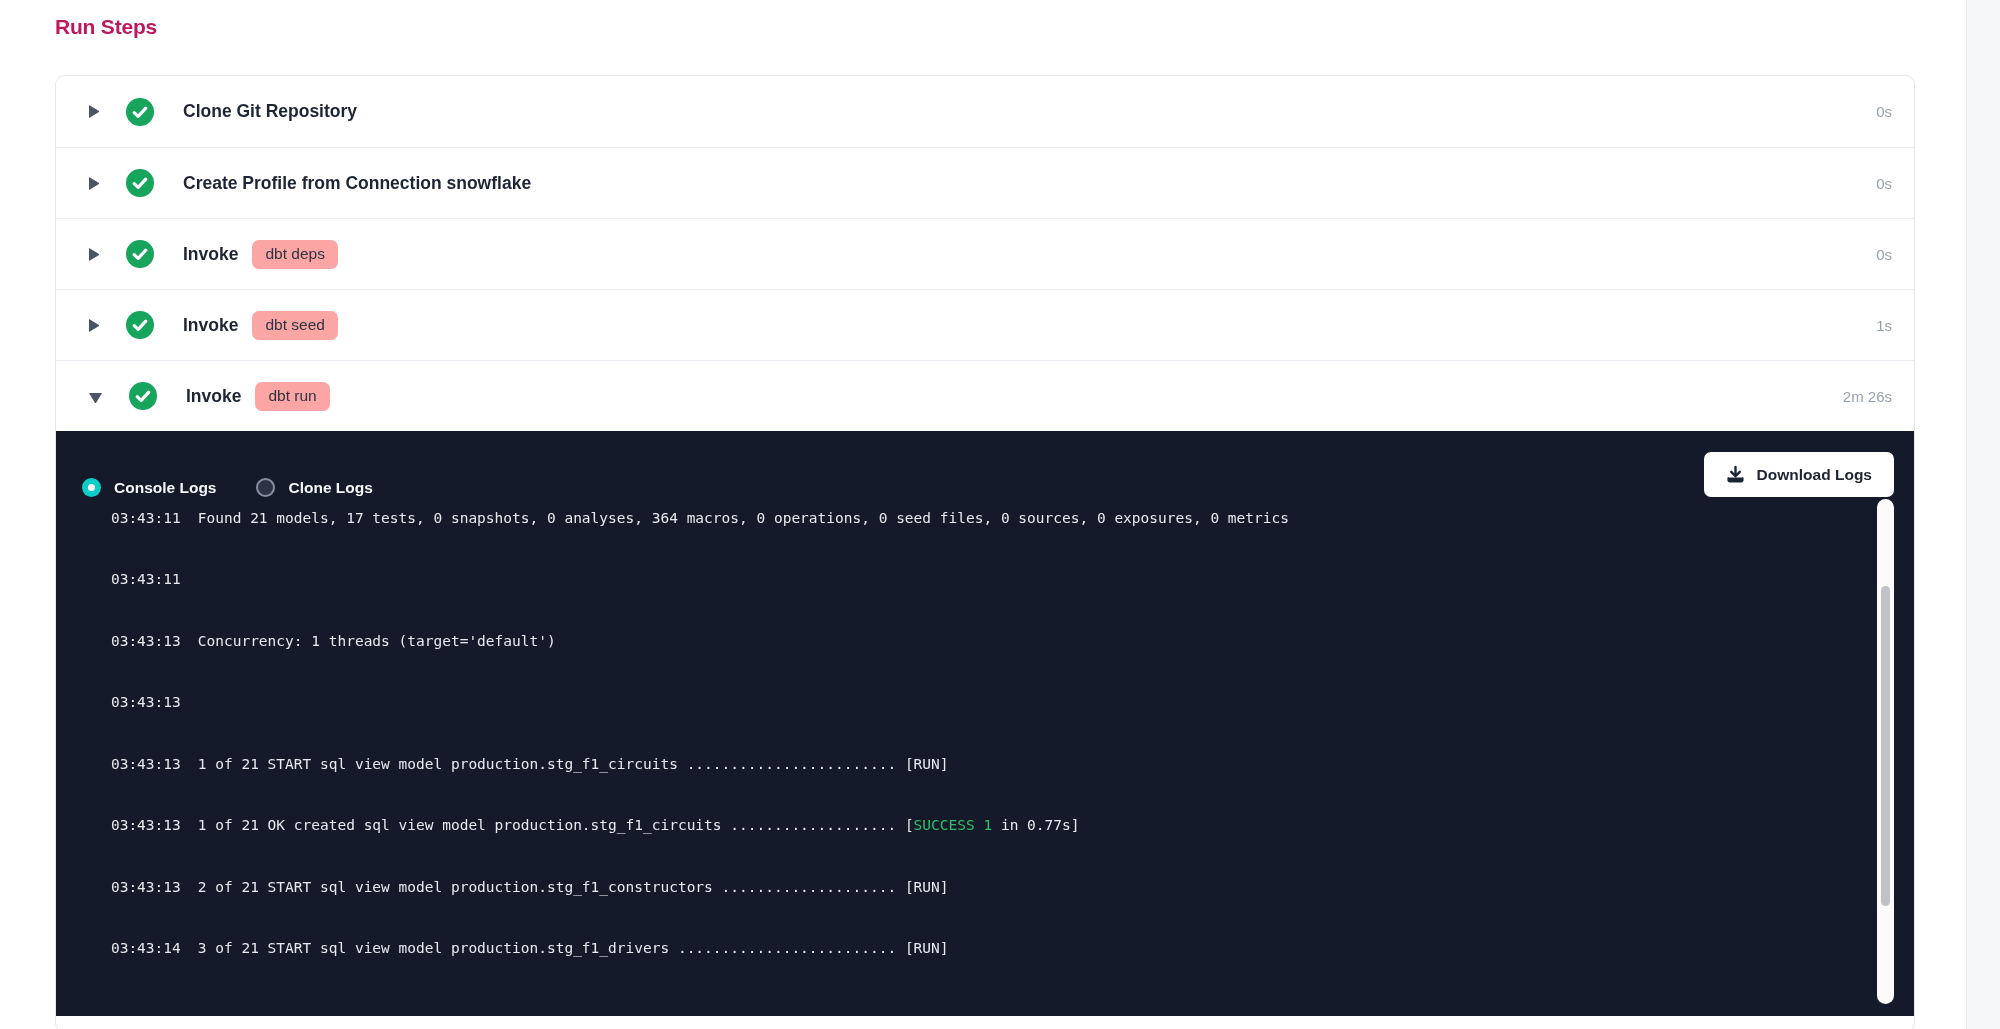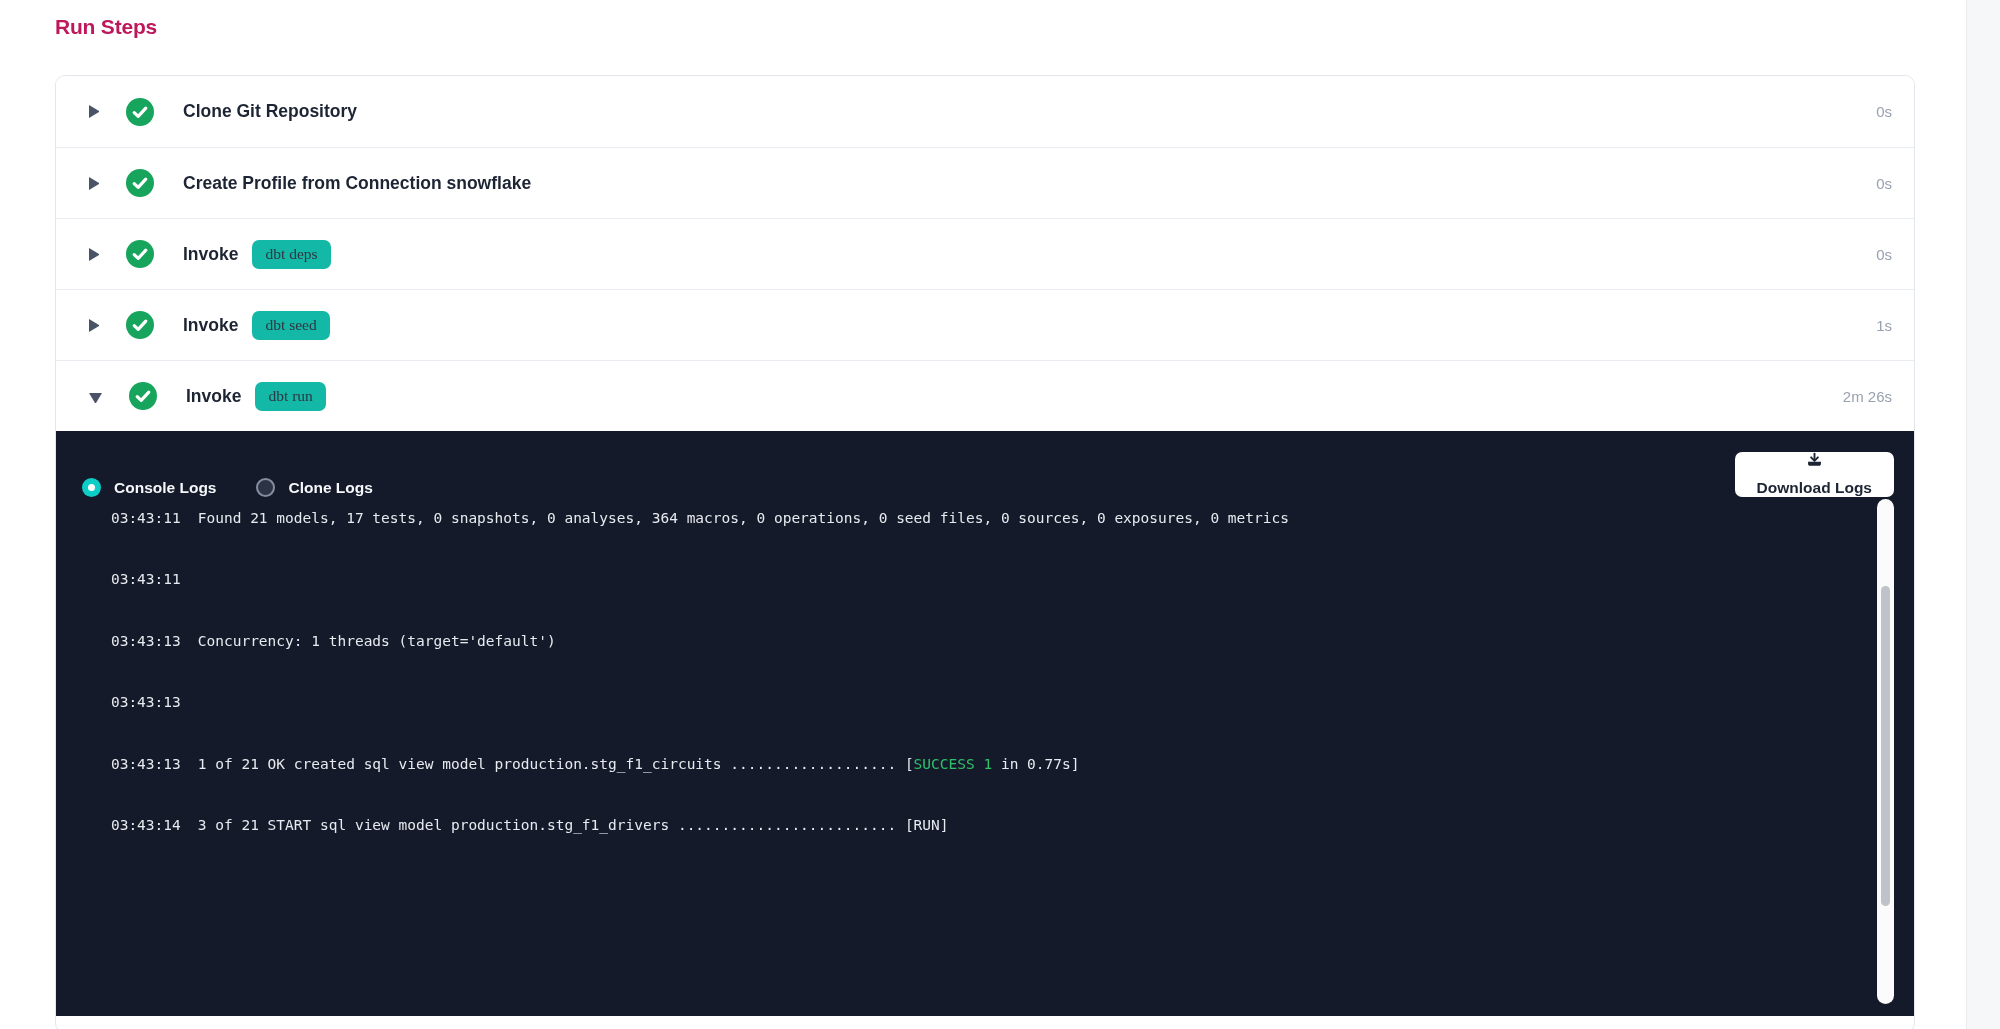--- a/index.html
+++ b/index.html
@@ -43,23 +43,23 @@
     border-top: 10px solid #4a5467; border-bottom: none;
   }
   .status-icon {
     width: 28px; height: 28px; margin-left: 27px; flex: 0 0 auto;
     display: flex; align-items: center; justify-content: center;
   }
   .step-label {
     margin-left: 29px; font-size: 17.5px; font-weight: 700; color: #1d2534;
   }
   .cmd-badge {
-    margin-left: 14px; background: #14b8a6; border-radius: 7px;
+    margin-left: 14px; background: #fca5a5; border-radius: 7px;
     padding: 5px 13px 6px 13px;
-    font-family: Liberation Serif, serif; font-size: 15.5px; color: #2e3542;
+    font-family: Liberation Sans, sans-serif; font-size: 15.5px; color: #2e3542;
   }
   .duration {
     margin-left: auto; margin-right: 22px; font-size: 15px; color: #98a1b0; text-align: center;
   }
   .log-panel {
     position: relative; height: 585px; background: #151a2b;
   }
   .panel-header {
     display: flex; align-items: flex-end; height: 66px; padding: 0 20px;
   }
@@ -74,21 +74,21 @@
     background: #2c3344; border: 2px solid #858e9e;
   }
   .radio-dot { width: 7px; height: 7px; border-radius: 50%; background: #ffffff; }
   .radio-item:not(.selected) .radio-dot { display: none; }
   .radio-label { margin-left: 13px; color: #f5f7f9; font-weight: 700; font-size: 15.5px; }
   .download-btn {
     margin-left: auto; height: 45px; padding: 0 22px;
     background: #ffffff; border: none; border-radius: 7px;
     display: flex; align-items: center; gap: 12px; cursor: pointer;
     font-family: "Liberation Sans", sans-serif;
-    font-size: 15.5px; font-weight: 600; color: #1d2534; flex-direction: column;
+    font-size: 15.5px; font-weight: 600; color: #1d2534;
   }
   .log-viewport {
     position: absolute; left: 0; right: 45px; top: 66px; bottom: 12px;
     overflow: hidden; padding-left: 20px;
   }
   .log-lines { margin-top: -10px; }
   .log-line {
     font-family: "DejaVu Sans Mono", monospace; font-size: 14.5px;
     line-height: 20.5px; color: #e7eaee; white-space: pre;
   }
@@ -213,25 +213,31 @@
   </div>
 
   <div class="log-line">
     <span class="lt">03:43:13</span><span class="lm">Concurrency: 1 threads (target='default')</span>
   </div>
 
   <div class="log-line">
     <span class="lt">03:43:13</span><span class="lm"></span>
   </div>
 
+  <div class="log-line">
+    <span class="lt">03:43:13</span><span class="lm">1 of 21 START sql view model production.stg_f1_circuits ........................ </span><span class="lb">[RUN]</span>
+  </div>
 
   <div class="log-line">
     <span class="lt">03:43:13</span><span class="lm">1 of 21 OK created sql view model production.stg_f1_circuits ................... </span><span class="lb">[</span><span class="ok">SUCCESS 1</span><span class="lr"> in 0.77s]</span>
   </div>
 
+  <div class="log-line">
+    <span class="lt">03:43:13</span><span class="lm">2 of 21 START sql view model production.stg_f1_constructors .................... </span><span class="lb">[RUN]</span>
+  </div>
 
 
   <div class="log-line">
     <span class="lt">03:43:14</span><span class="lm">3 of 21 START sql view model production.stg_f1_drivers ......................... </span><span class="lb">[RUN]</span>
   </div>
 
 </div>
       </div>
 
       <div class="scroll-track">

